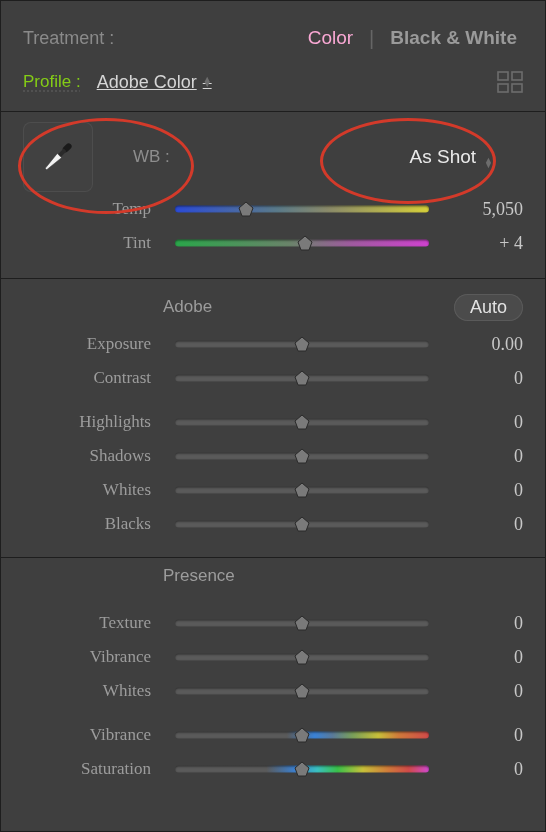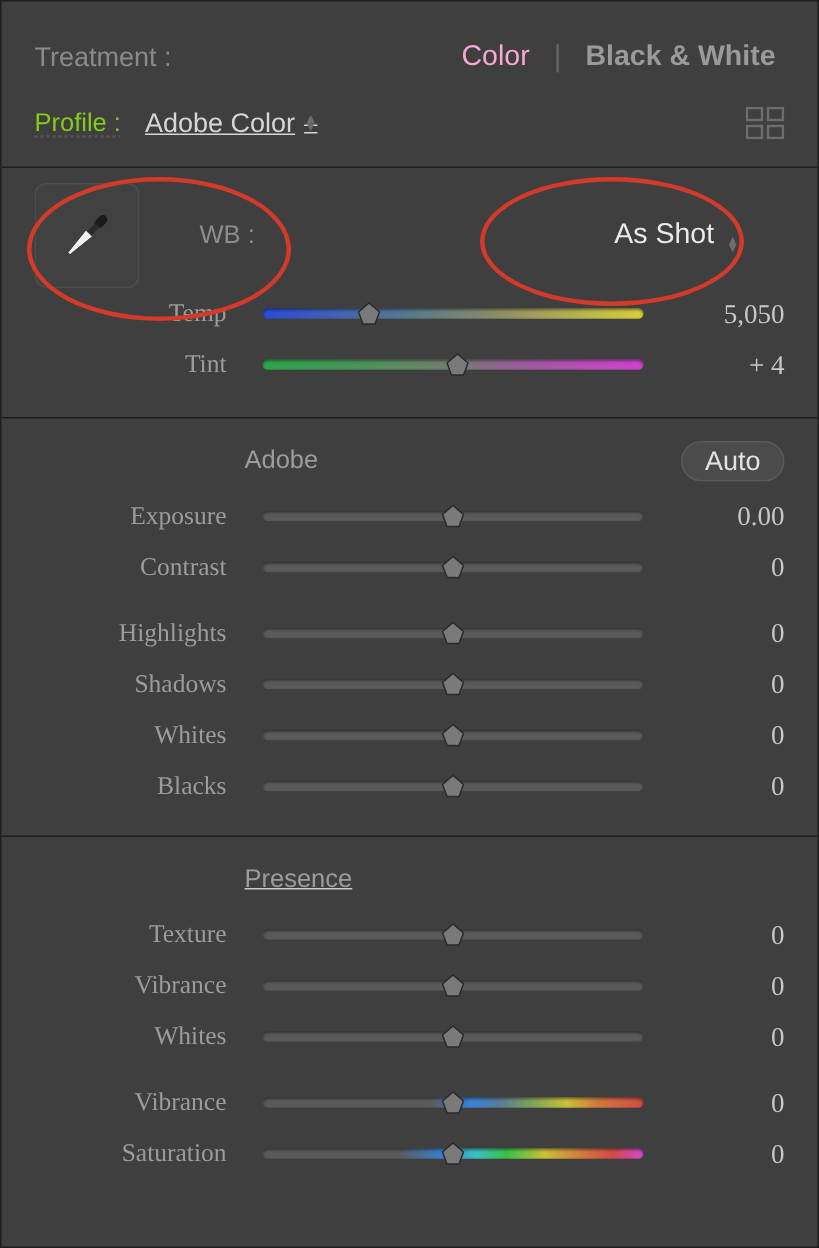--- a/index.html
+++ b/index.html
@@ -103,21 +103,21 @@
   .tone-header .hlabel { margin-left:140px; color:#9c9c9c; font-size:17px;}
   .tone-header .hspacer{flex:1}
   .auto-btn {
     color:#e2e2e2; font-size:18px;
     background:#4b4b4b;
     border-radius:14px;
     padding:3px 16px;
     cursor:pointer;
     box-shadow: inset 0 0 0 1px #5a5a5a;
   }
-  .presence-header { display:flex; align-items:center; height:40px;text-decoration:underline;}
+  .presence-header { display:flex; align-items:flex-start; height:40px;}
   .presence-header .hlabel { margin-left:140px; color:#9c9c9c; font-size:17px;}
   .subgap { height:10px;}
   
   .anno-ellipse {
     position:absolute;
     border:3px solid #d33a2a;
     border-radius:50%;
     pointer-events:none;
   }
 </style>

